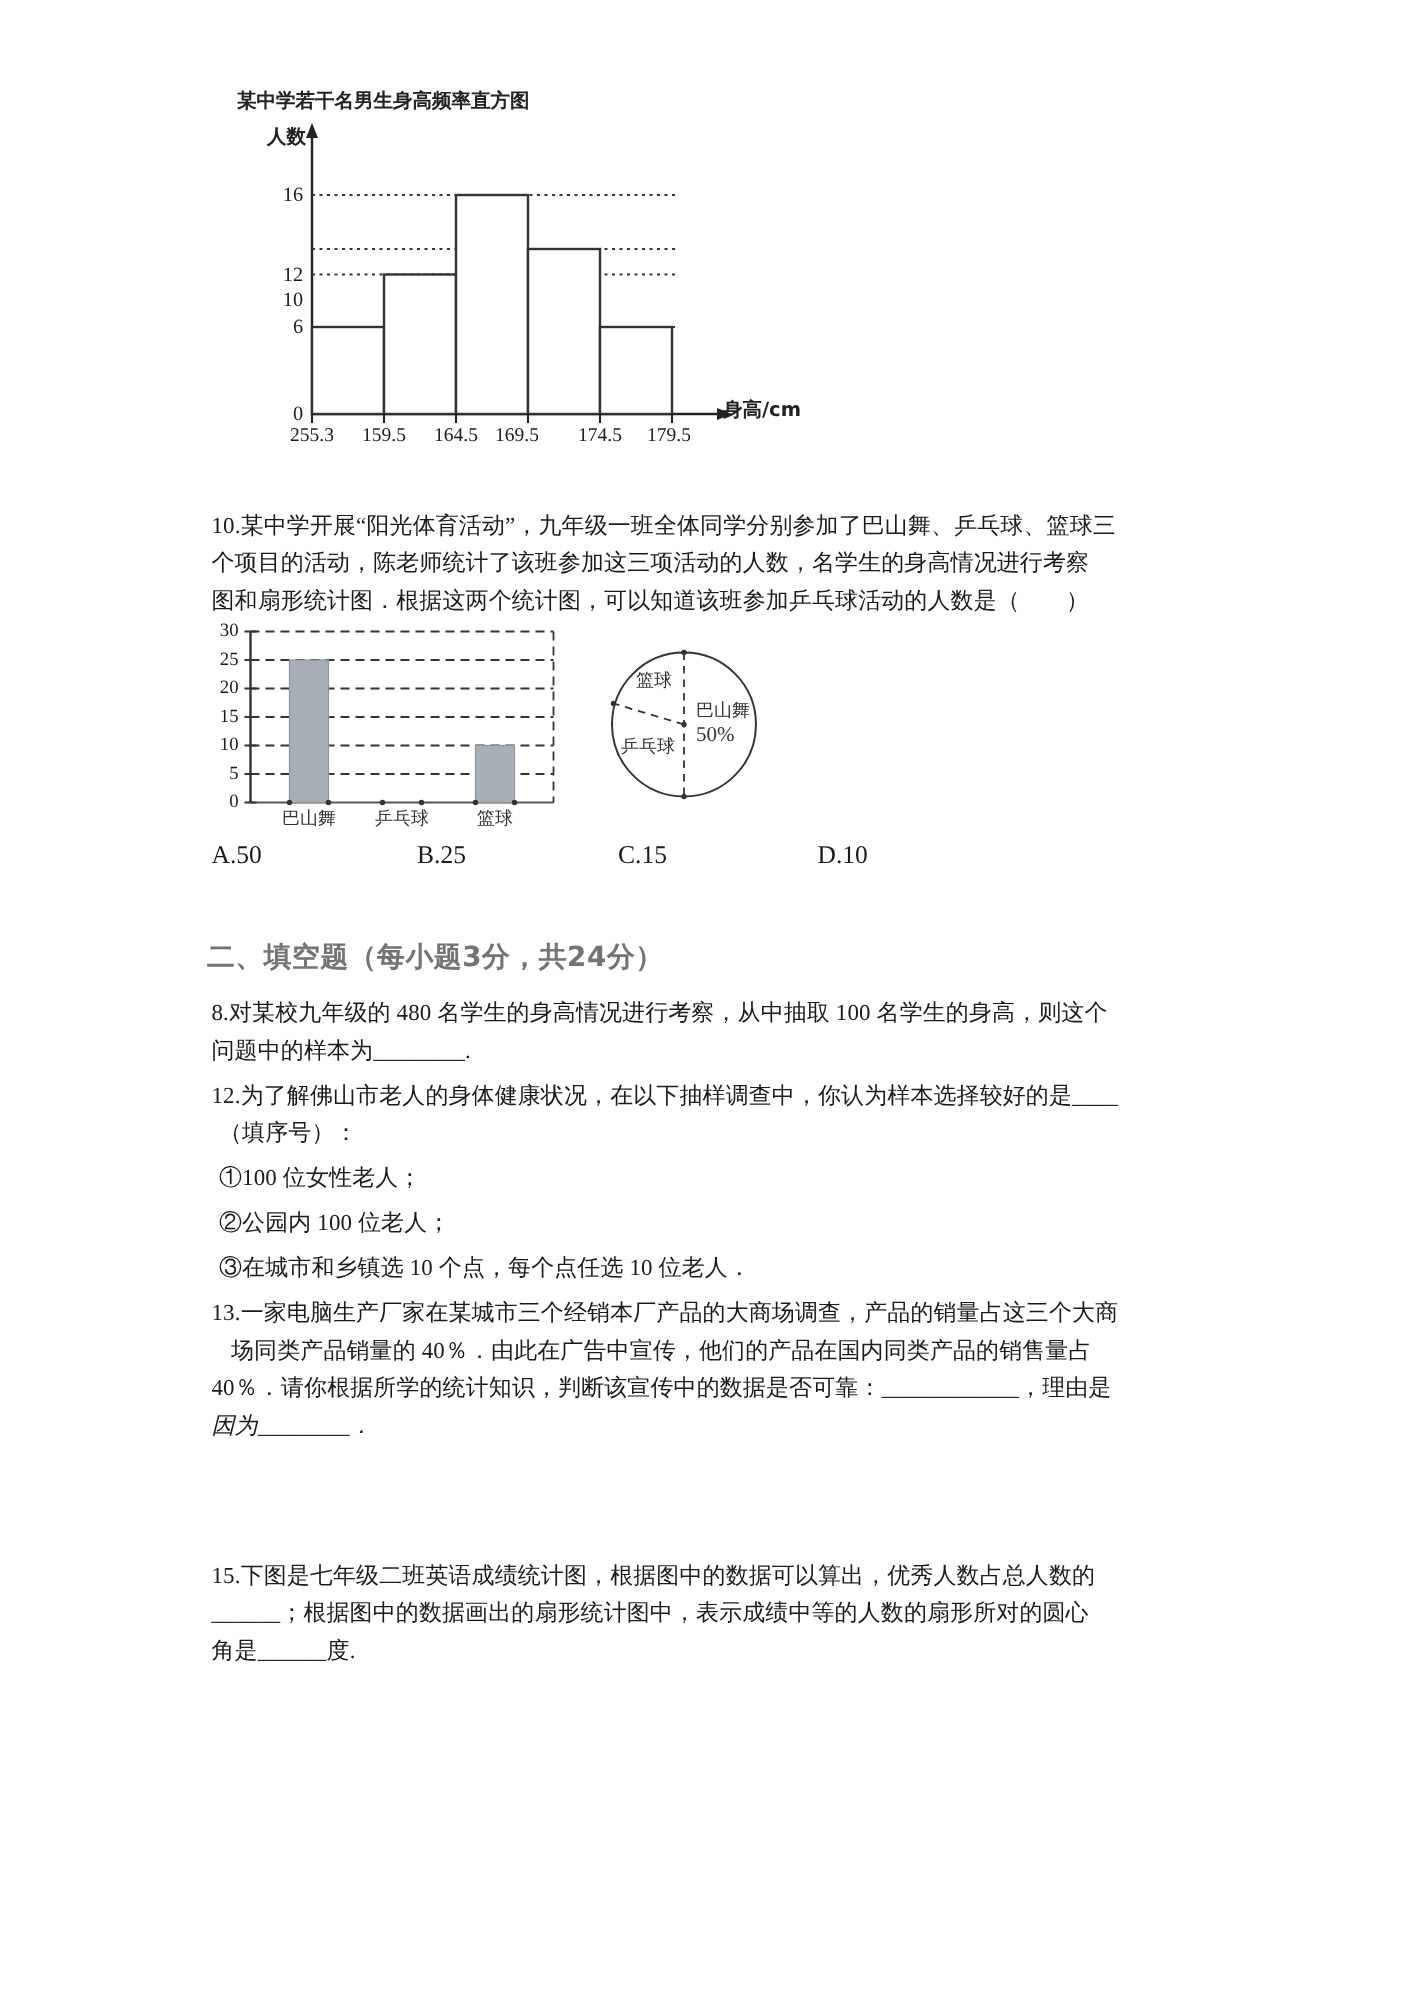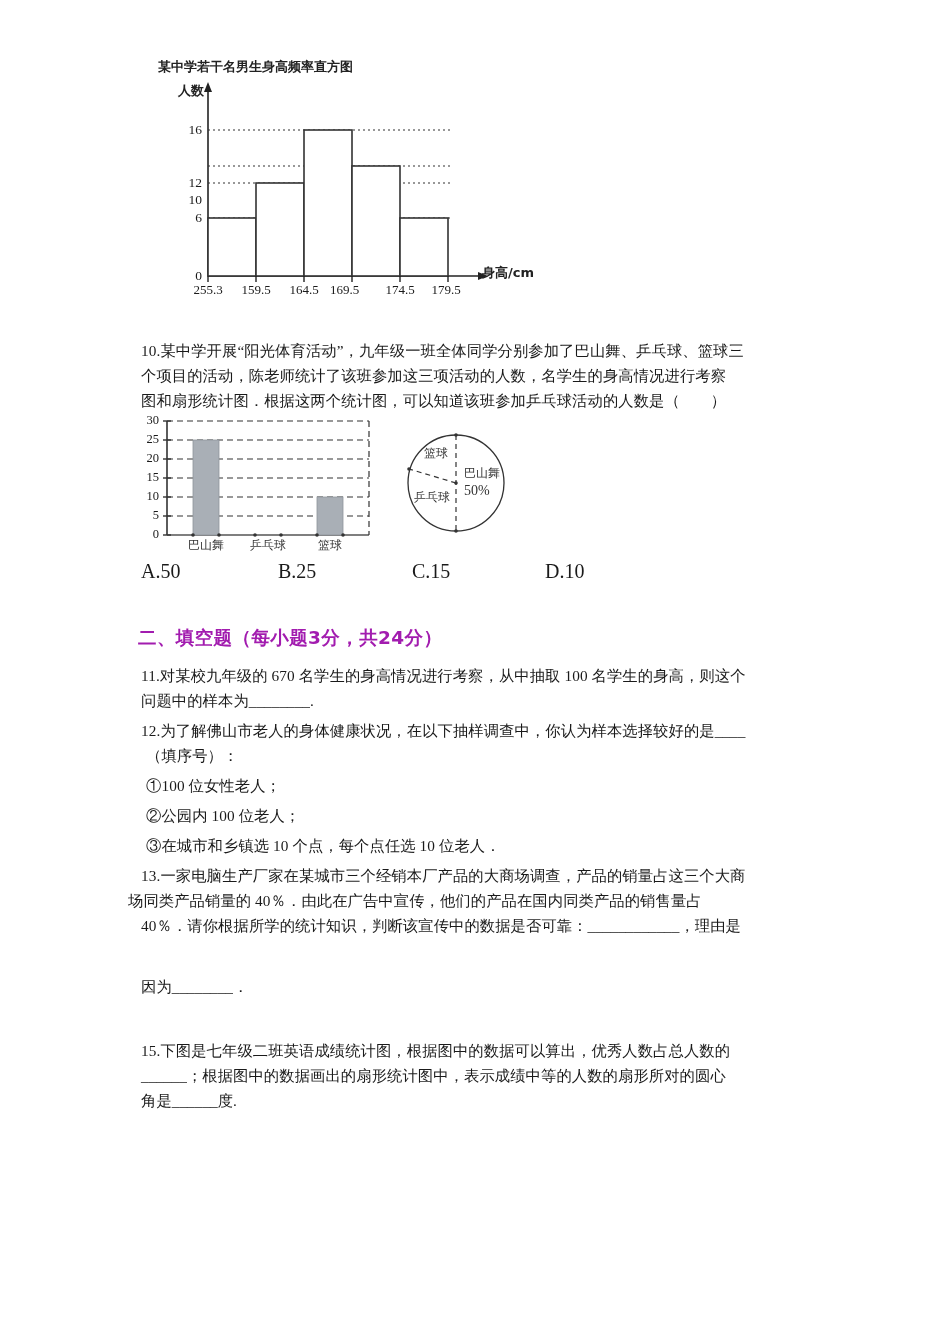--- a/index.html
+++ b/index.html
@@ -28,27 +28,27 @@
     font-size: 15.3px;
     line-height: 25px;
     color: #1a1a1a;
     letter-spacing: 0.1px;
   }
   .section-head {
     position: absolute;
     font-family: "DejaVu Sans", "Liberation Sans", sans-serif;
     font-weight: bold;
     font-size: 18.5px;
-    color: #a21caf;
+    color: #737373;
     letter-spacing: 0.4px;
   }
   .blank { letter-spacing: 0px; }
   .opts {
     position: absolute;
-    font-size: 20px;
+    font-size: 17px;
     color: #1a1a1a;
   }
   .opts span { position: absolute; }
 
   
   .fig1 { position: absolute; }
   .fig1-title {
     position: absolute;
     font-family: "DejaVu Sans", "Liberation Sans", sans-serif;
     font-weight: bold;
@@ -253,39 +253,39 @@
 
   <div class="opts" style="left:141px; top:560px; width:690px; height:22px;">
     <span style="left:0px; top:0px;">A.50</span>
     <span style="left:137px; top:0px;">B.25</span>
     <span style="left:271px; top:0px;">C.15</span>
     <span style="left:404px; top:0px;">D.10</span>
   </div>
 
   <div class="section-head" style="left:138px; top:625px;">二、填空题（每小题3分，共24分）</div>
 
-  <div class="q-text" style="left:141px; top:663px; width:700px;">11.对某校九年级的 670 名学生的身高情况进行考察，从中抽取 100 名学生的身高，则这个</div>
+  <div class="q-text" style="left:141px; top:663px; width:700px;">8.对某校九年级的 480 名学生的身高情况进行考察，从中抽取 100 名学生的身高，则这个</div>
   <div class="q-text" style="left:141px; top:688px; width:700px;">
     <span>问题中的样本为</span><span class="blank">________</span><span>.</span>
   </div>
 
   <div class="q-text" style="left:141px; top:718px; width:700px;">
     <span>12.为了解佛山市老人的身体健康状况，在以下抽样调查中，你认为样本选择较好的是</span><span class="blank">____</span>
   </div>
   <div class="q-text" style="left:146px; top:743px; width:700px;">（填序号）：</div>
   <div class="q-text" style="left:146px; top:773px; width:700px;">①100 位女性老人；</div>
   <div class="q-text" style="left:146px; top:803px; width:700px;">②公园内 100 位老人；</div>
   <div class="q-text" style="left:146px; top:833px; width:700px;">③在城市和乡镇选 10 个点，每个点任选 10 位老人．</div>
 
   <div class="q-text" style="left:141px; top:863px; width:700px;">13.一家电脑生产厂家在某城市三个经销本厂产品的大商场调查，产品的销量占这三个大商</div>
-  <div class="q-text" style="left:128px; top:888px; width:700px;">场同类产品销量的 40％．由此在广告中宣传，他们的产品在国内同类产品的销售量占</div>
+  <div class="q-text" style="left:154px; top:888px; width:700px;">场同类产品销量的 40％．由此在广告中宣传，他们的产品在国内同类产品的销售量占</div>
   <div class="q-text" style="left:141px; top:913px; width:700px;">
     <span>40％．请你根据所学的统计知识，判断该宣传中的数据是否可靠：</span><span class="blank">____________</span><span>，理由是</span>
   </div>
-  <div class="q-text" style="left:141px; top:974px; width:700px;">
+  <div class="q-text" style="left:141px; top:938px; width:700px;font-style:italic;">
     <span>因为</span><span class="blank">________</span><span>．</span>
   </div>
 
 
   <div class="q-text" style="left:141px; top:1038px; width:700px;">15.下图是七年级二班英语成绩统计图，根据图中的数据可以算出，优秀人数占总人数的</div>
   <div class="q-text" style="left:141px; top:1063px; width:700px;">
     <span class="blank">______</span><span>；根据图中的数据画出的扇形统计图中，表示成绩中等的人数的扇形所对的圆心</span>
   </div>
   <div class="q-text" style="left:141px; top:1088px; width:700px;">
     <span>角是</span><span class="blank">______</span><span>度.</span>

